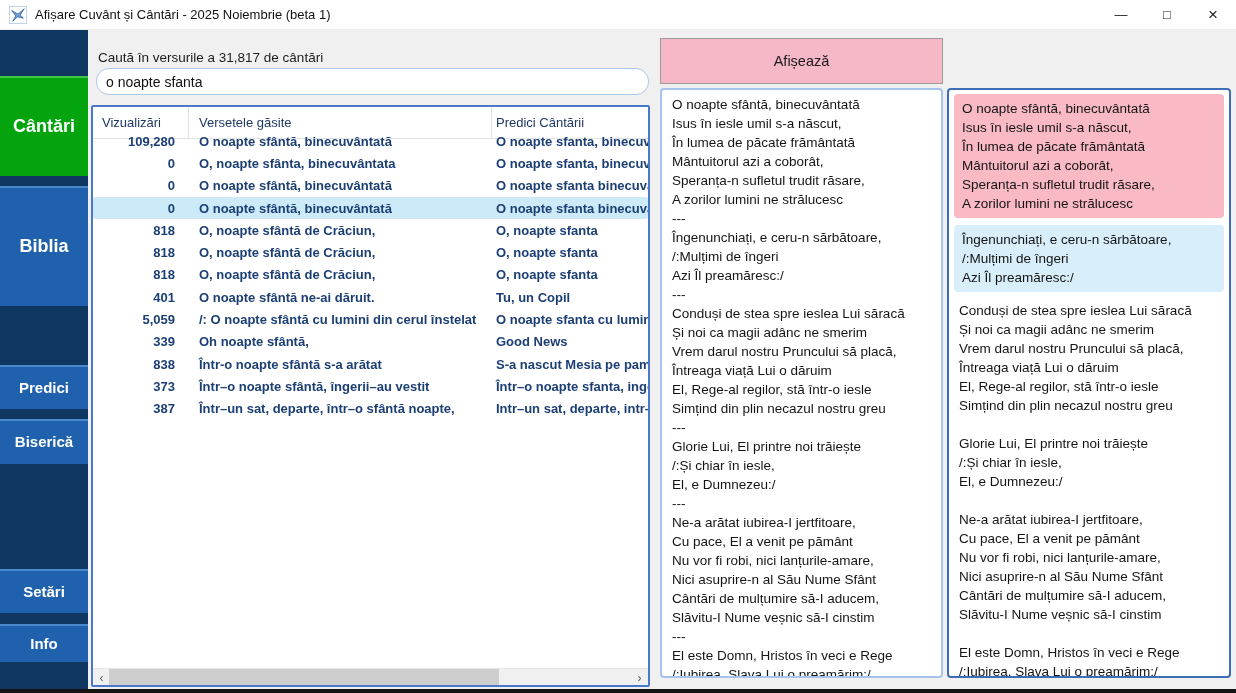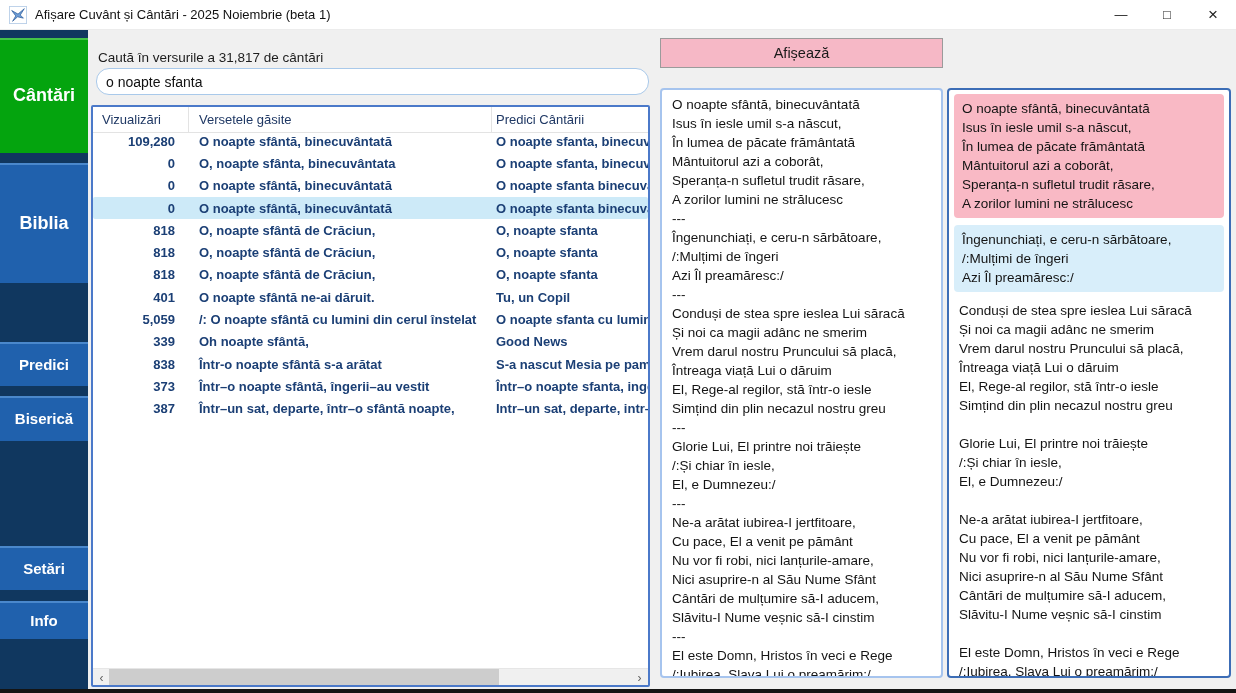--- a/index.html
+++ b/index.html
@@ -20,36 +20,36 @@
   
   .sidebar { position:absolute; left:0; top:30px; width:88px; height:663px; background:#10375f;
              display:flex; flex-direction:column; }
   .sb-gap8 { height:8px; } .sb-gap10 { height:10px; } .sb-gap11 { height:11px; }
   .sb-gap59 { height:59px; } .sb-gap95 { height:95px; }
   .sb-btn { width:88px; display:flex; align-items:center; justify-content:center;
             color:#fff; font-weight:600; font-size:15px; background:#2061ad;
             box-shadow:inset 0 2px 0 rgba(110,170,230,.55); cursor:default; }
   .sb-btn.big { font-size:18px; }
   .sb-btn.active { background:#04a40e; box-shadow:inset 0 2px 0 rgba(120,220,120,.55); }
-  #sb-cantari { height:115px; } #sb-biblia { height:120px; }
+  #sb-cantari { height:100px;margin-top:38px; } #sb-biblia { height:120px; }
   #sb-predici { height:44px; } #sb-biserica { height:45px; } #sb-rapoarte { height:45px; }
   #sb-setari { height:44px; } #sb-info { height:38px; }
 
   
   .main { position:absolute; left:88px; top:30px; width:1148px; height:663px; background:#f0f0f0; }
 
   .search-label { position:absolute; left:10px; top:20px; font-size:13.5px; color:#1c1c1c; }
   .search-input { position:absolute; left:8px; top:38px; width:553px; height:27px;
                   border:1px solid #a9c9ea; border-radius:13px; background:#fff;
                   font-family:inherit; font-size:14px; color:#111; padding:0 9px; outline:none; }
 
   
   .table-panel { position:absolute; left:3px; top:75px; width:559px; height:582px;
                  background:#fff; border:2px solid #4b79c9; border-radius:2px; overflow:hidden; }
-  .thead { display:grid; grid-template-columns:96px 303px 1fr; height:26px; align-items:center;
+  .thead { display:grid; grid-template-columns:96px 303px 1fr; height:32px; align-items:center;
            border-bottom:1px solid #e3e3e3; color:#1f3864; font-size:13px; }
   .thead .hcell { height:100%; display:flex; align-items:center; }
   .hcell.h-views { padding-left:9px; border-right:1px solid #e3e3e3; }
   .hcell.h-verse { padding-left:10px; border-right:1px solid #e3e3e3; }
   .hcell.h-title { padding-left:4px; }
   .trows { position:absolute; left:0; right:0; top:23px; bottom:18px; overflow:hidden; }
   .trow { display:grid; grid-template-columns:96px 303px 1fr; height:22.3px; align-items:center;
           color:#1b3f75; font-size:13px; white-space:nowrap; }
   .trow .cell { overflow:hidden;font-weight:bold; }
   .cell.views { text-align:right; padding-right:14px; }
@@ -59,21 +59,21 @@
 
   
   .hscroll { position:absolute; left:0; right:0; bottom:0; height:17px; background:#f0f0f0;
              border-top:1px solid #e6e6e6; }
   .hs-arrow { position:absolute; top:0; width:17px; height:17px; display:flex; align-items:center;
               justify-content:center; color:#5f5f5f; font-size:12px; }
   .hs-left { left:0; } .hs-right { right:0; }
   .hs-thumb { position:absolute; left:16px; top:0; width:390px; height:17px; background:#cdcdcd; }
 
   
-  .action-btn { position:absolute; top:8px; height:30px; display:flex; align-items:center;
+  .action-btn { position:absolute; top:8px; height:46px; display:flex; align-items:center;
                 justify-content:center; font-size:14.5px; color:#1a1a1a;
                 border:1px solid #9b9b9b; cursor:default; }
   .btn-display { left:572px; width:283px; background:#f6b8c6; }
   .btn-stop { left:859px; width:284px; background:#dff0f9; }
 
   
   .lyr-panel { position:absolute; top:58px; height:590px; background:#fff; border-radius:4px;
                overflow:hidden; font-size:13.5px; line-height:19px; color:#141414; }
   .preview-panel { left:572px; width:283px; border:2px solid #a6c4ee; }
   .live-panel { left:859px; width:284px; border:2px solid #3c6db6; }

